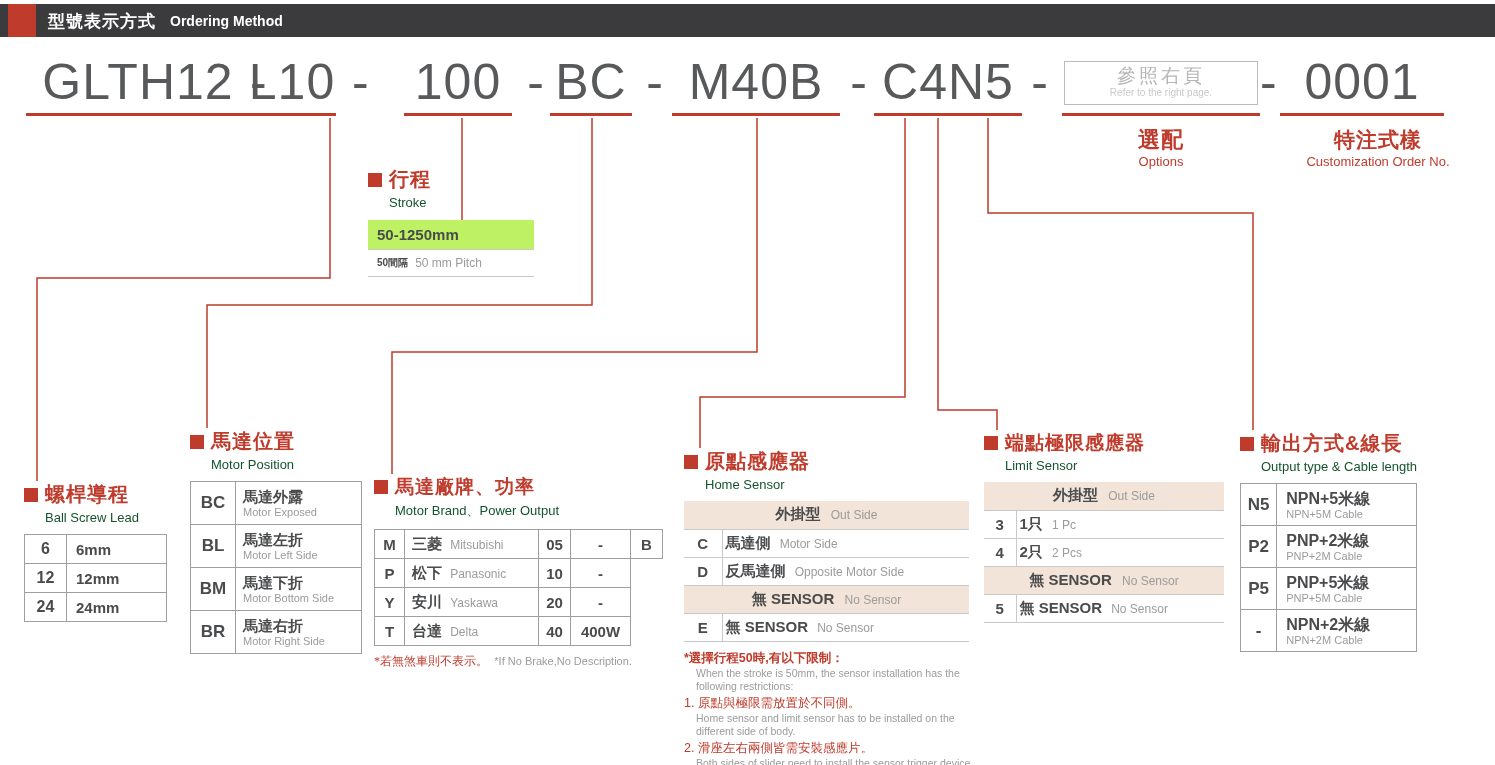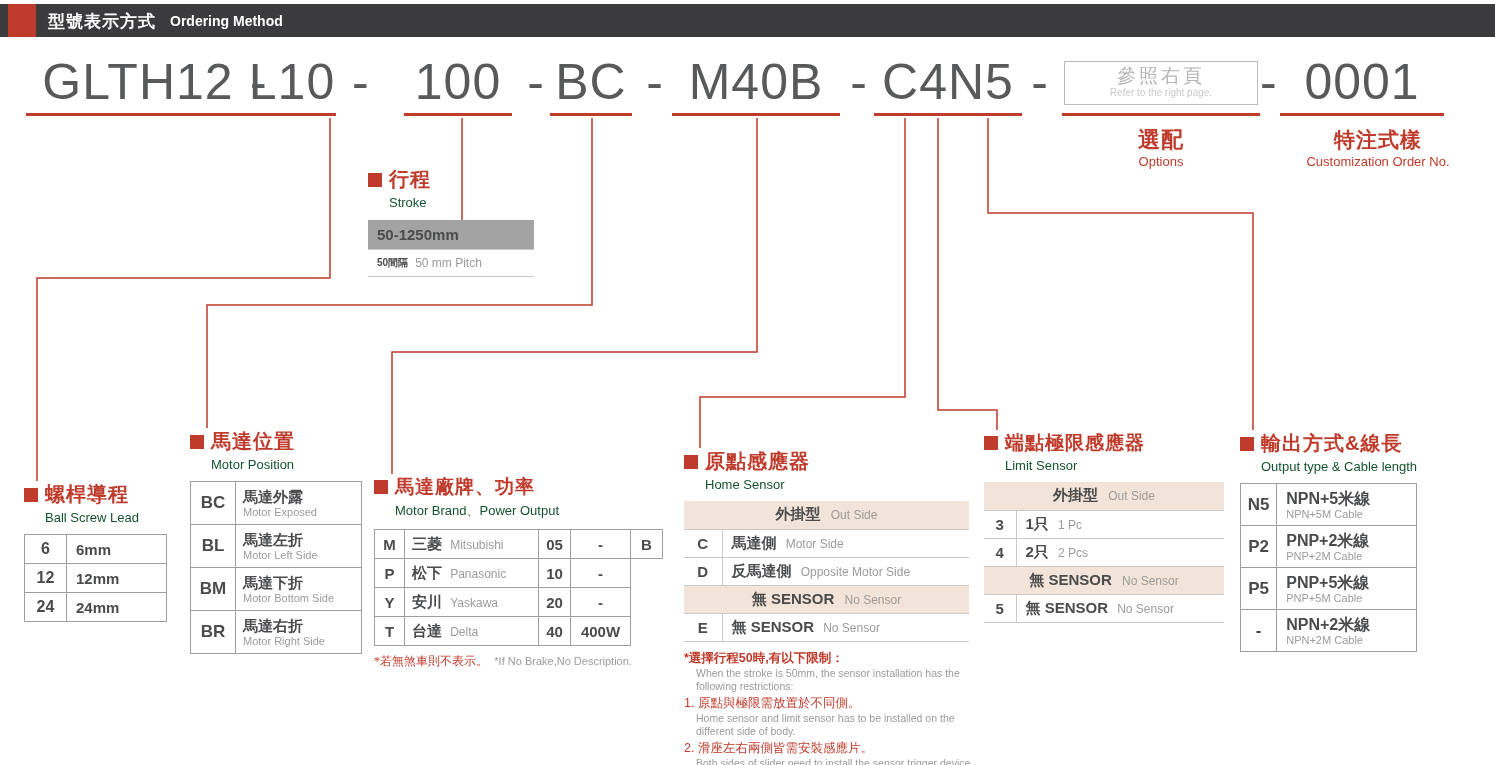--- a/index.html
+++ b/index.html
@@ -77,33 +77,33 @@
   .mb td.ghost { border: none; background: transparent; }
 
   
   .hs { width: 285px; } .ls { width: 240px; }
   .hs td, .ls td { height: 28px; font-size: 15px; }
   .hs .hdr, .ls .hdr, .hs .nos, .ls .nos { background: #f2e4d8; text-align: center; border-bottom: 1px solid #c9c9c9; }
   .hs .hdr .zh, .ls .hdr .zh { font-size: 15px; }
   .hs .hdr .en, .ls .hdr .en, .hs .nos .en, .ls .nos .en { font-size: 12px; margin-left: 6px; }
   .hs .code { width: 38px; } .ls .code { width: 32px; }
   .hs .code, .ls .code { text-align: center; font-weight: bold; border-right: 1px solid #c9c9c9; border-bottom: 1px solid #c9c9c9; }
-  .hs .desc, .ls .desc { padding-left: 9px; border-bottom: 1px solid #c9c9c9; white-space: nowrap; }
+  .hs .desc, .ls .desc { padding-left: 3px; border-bottom: 1px solid #c9c9c9; white-space: nowrap; }
   .hs .desc .en, .ls .desc .en { font-size: 12px; margin-left: 5px; }
 
   
   .out td { border: 1px solid #9f9f9f; }
   .out .code { width: 48px; text-align: center; font-weight: bold; font-size: 17px; }
   .out .desc { width: 200px; padding: 4px 9px; height: 42px; }
   .out .desc .zh { display: block; font-size: 16px; line-height: 19px; }
   .out .desc .en { display: block; font-size: 11px; line-height: 13px; }
 
   
   .st { width: 166px; margin-top: 10px; }
-  .st .r1 { background: #a3a3a3; height: 30px; display: flex; align-items: center; padding-left: 9px;
+  .st .r1 { background: #bef264; height: 30px; display: flex; align-items: center; padding-left: 9px;
             font-weight: bold; font-size: 15px; color: #4a4b4d; border-bottom: 1px solid #c9c9c9; }
   .st .r2 { height: 27px; display: flex; align-items: center; gap: 7px; padding-left: 9px; border-bottom: 1px solid #c9c9c9; }
   .st .r2 .zh { font-size: 10px; }
   .st .r2 .en { font-size: 12px; }
 
   
   .mb-note { margin-top: 7px; font-size: 12px; white-space: nowrap; }
   .mb-note .nz { color: #bf3b2b; font-family: Liberation Serif, serif; }
   .mb-note .ne { color: #9b9b9b; font-size: 11px; margin-left: 3px; }
 

